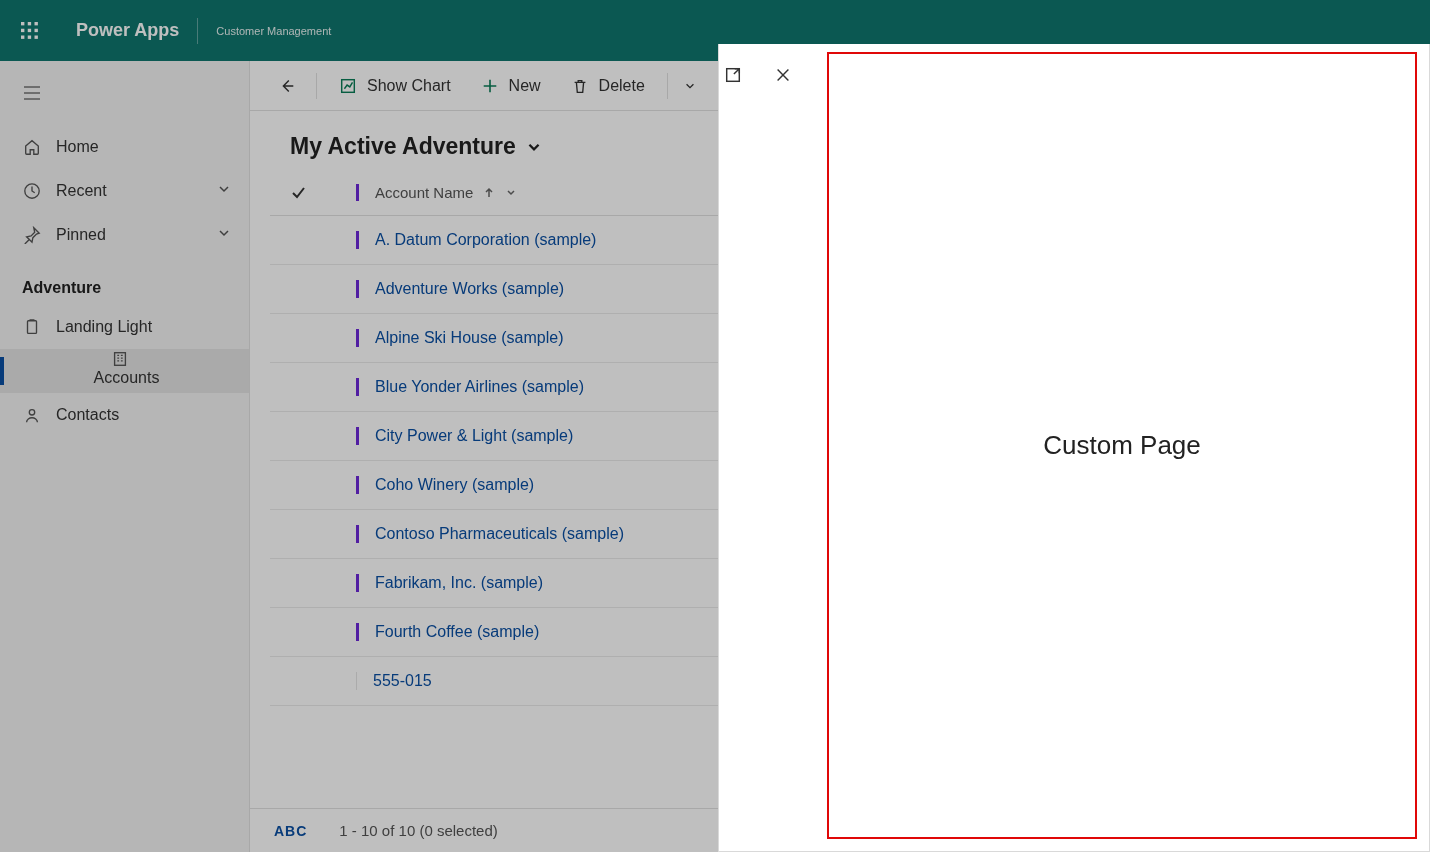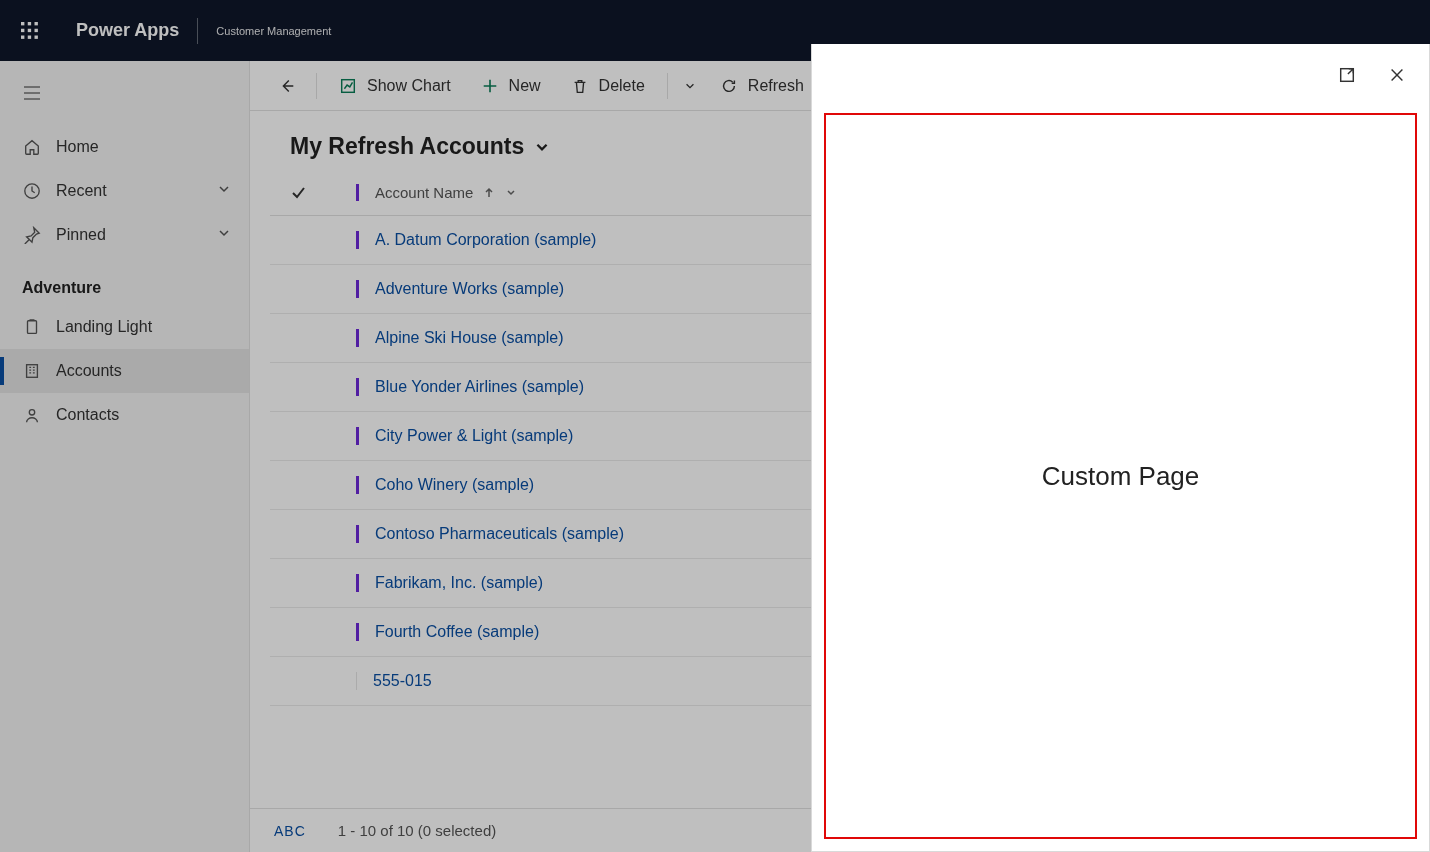--- a/index.html
+++ b/index.html
@@ -12,21 +12,21 @@
       width: 1430px;
       height: 852px;
       overflow: hidden;
       position: relative;
       background: #fff;
     }
 
     
     .topbar {
       height: 61px;
-      background: #0f172a;
+      background: #0f766e;
       display: flex;
       align-items: center;
       color: #fff;
       padding: 0 10px;
     }
     .topbar .waffle {
       width: 40px;
       height: 40px;
       display: flex;
       align-items: center;
@@ -95,20 +95,21 @@
     .nav-row .chev svg { width: 14px; height: 14px; stroke: #555; fill: none; stroke-width: 1.5; }
     .nav-group-label {
       padding: 22px 22px 8px 22px;
       font-size: 16px;
       font-weight: 600;
       color: #222;
     }
     .nav-row.active {
       background: #e3e3e3;
       font-weight: 400;
+      flex-direction: column;
     }
     .nav-row.active::before {
       content: "";
       position: absolute;
       left: 0;
       top: 8px;
       bottom: 8px;
       width: 4px;
       background: #0a4fa3;
     }
@@ -189,38 +190,38 @@
     .status-bar {
       height: 44px;
       border-top: 1px solid #e0e0e0;
       display: flex;
       align-items: center;
       padding: 0 24px;
       gap: 32px;
       font-size: 15px;
       color: #555;
     }
-    .status-bar .abc { color: #0a4fa3; font-weight: 400; letter-spacing: 1px; font-size:14px;text-align:right; }
+    .status-bar .abc { color: #0a4fa3; font-weight: 700; letter-spacing: 1px; font-size:14px;text-align:right; }
 
     
     .scrim {
       position: absolute;
       inset: 0;
       background: rgba(0,0,0,0.25);
       pointer-events: auto;
     }
     .panel {
       position: absolute;
       top: 0;
       right: 0;
       bottom: 0;
-      width: 619px;
+      width: 712px;
       background: #fff;
       display: flex;
-      flex-direction: column;
+      flex-direction: row;
       border: 1px solid #d9d9d9;
       border-top: none;
       margin-top: 44px;
     }
     .panel-headbar {
       height: 61px;
       display: flex;
       align-items: center;
       justify-content: flex-end;
       padding-right: 18px;
@@ -384,21 +385,21 @@
       </span>
       <span class="cmd-btn">
         <svg viewBox="0 0 20 20" fill="none" stroke="#333" stroke-width="1.6">
             <path d="M16 10a6 6 0 1 1-2-4.5M16 4v3h-3"></path>
           </svg>
         <span>Refresh</span>
       </span>
     </div>
 
     <div class="view-title">
-      <span>My Refresh Accounts</span>
+      <span>My Active Adventure</span>
       <svg viewBox="0 0 14 14">
           <path d="M3 5l4 4 4-4"></path>
         </svg>
     </div>
 
     <div class="grid-wrap">
       <div class="grid-head">
         <div class="col-check">
           <svg viewBox="0 0 16 16">
               <path d="M3 8l4 4 7-9"></path>

